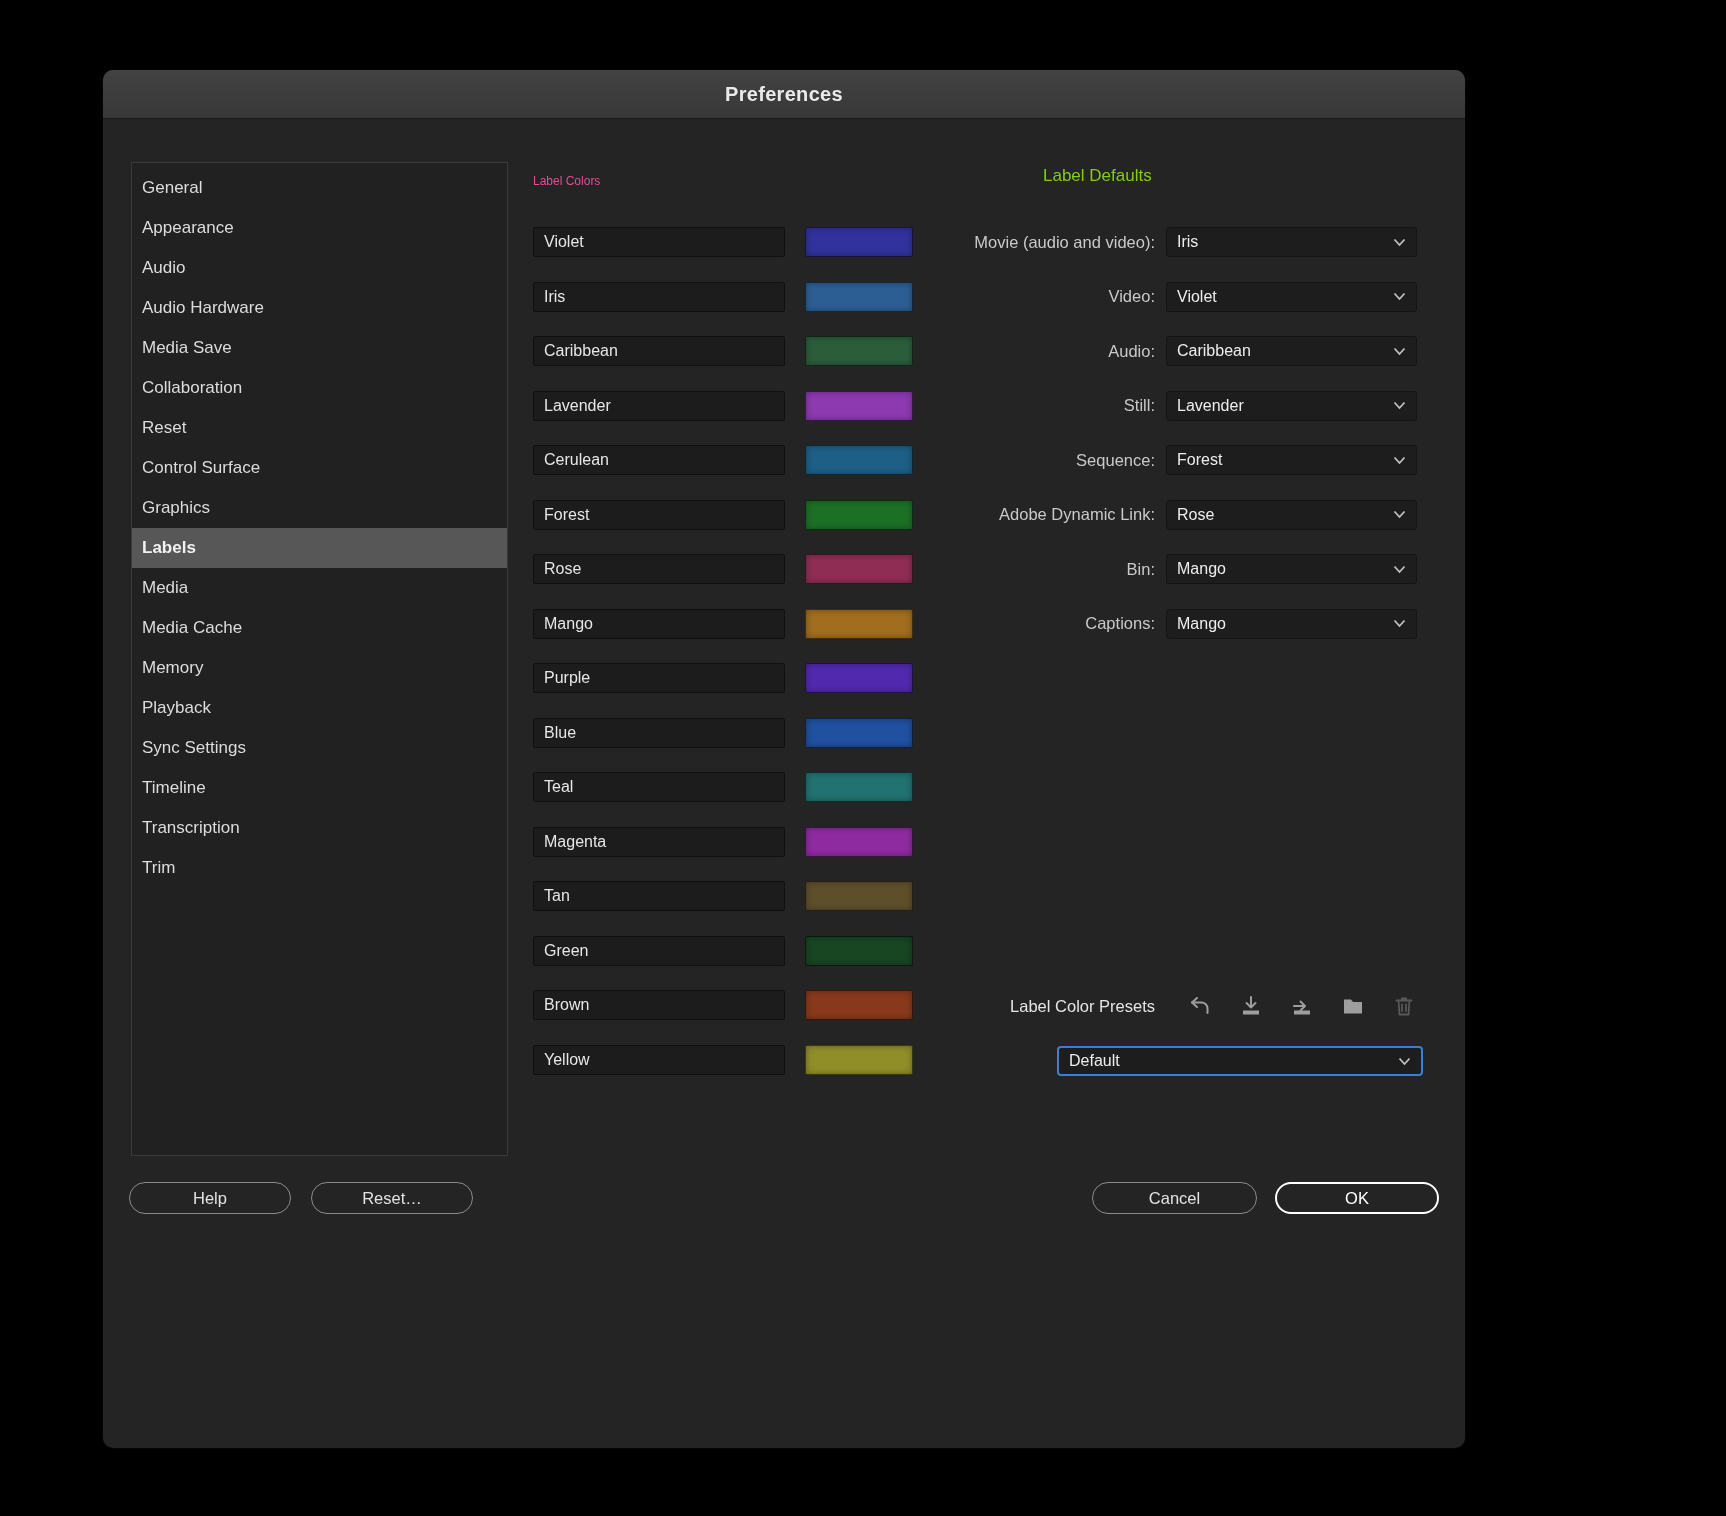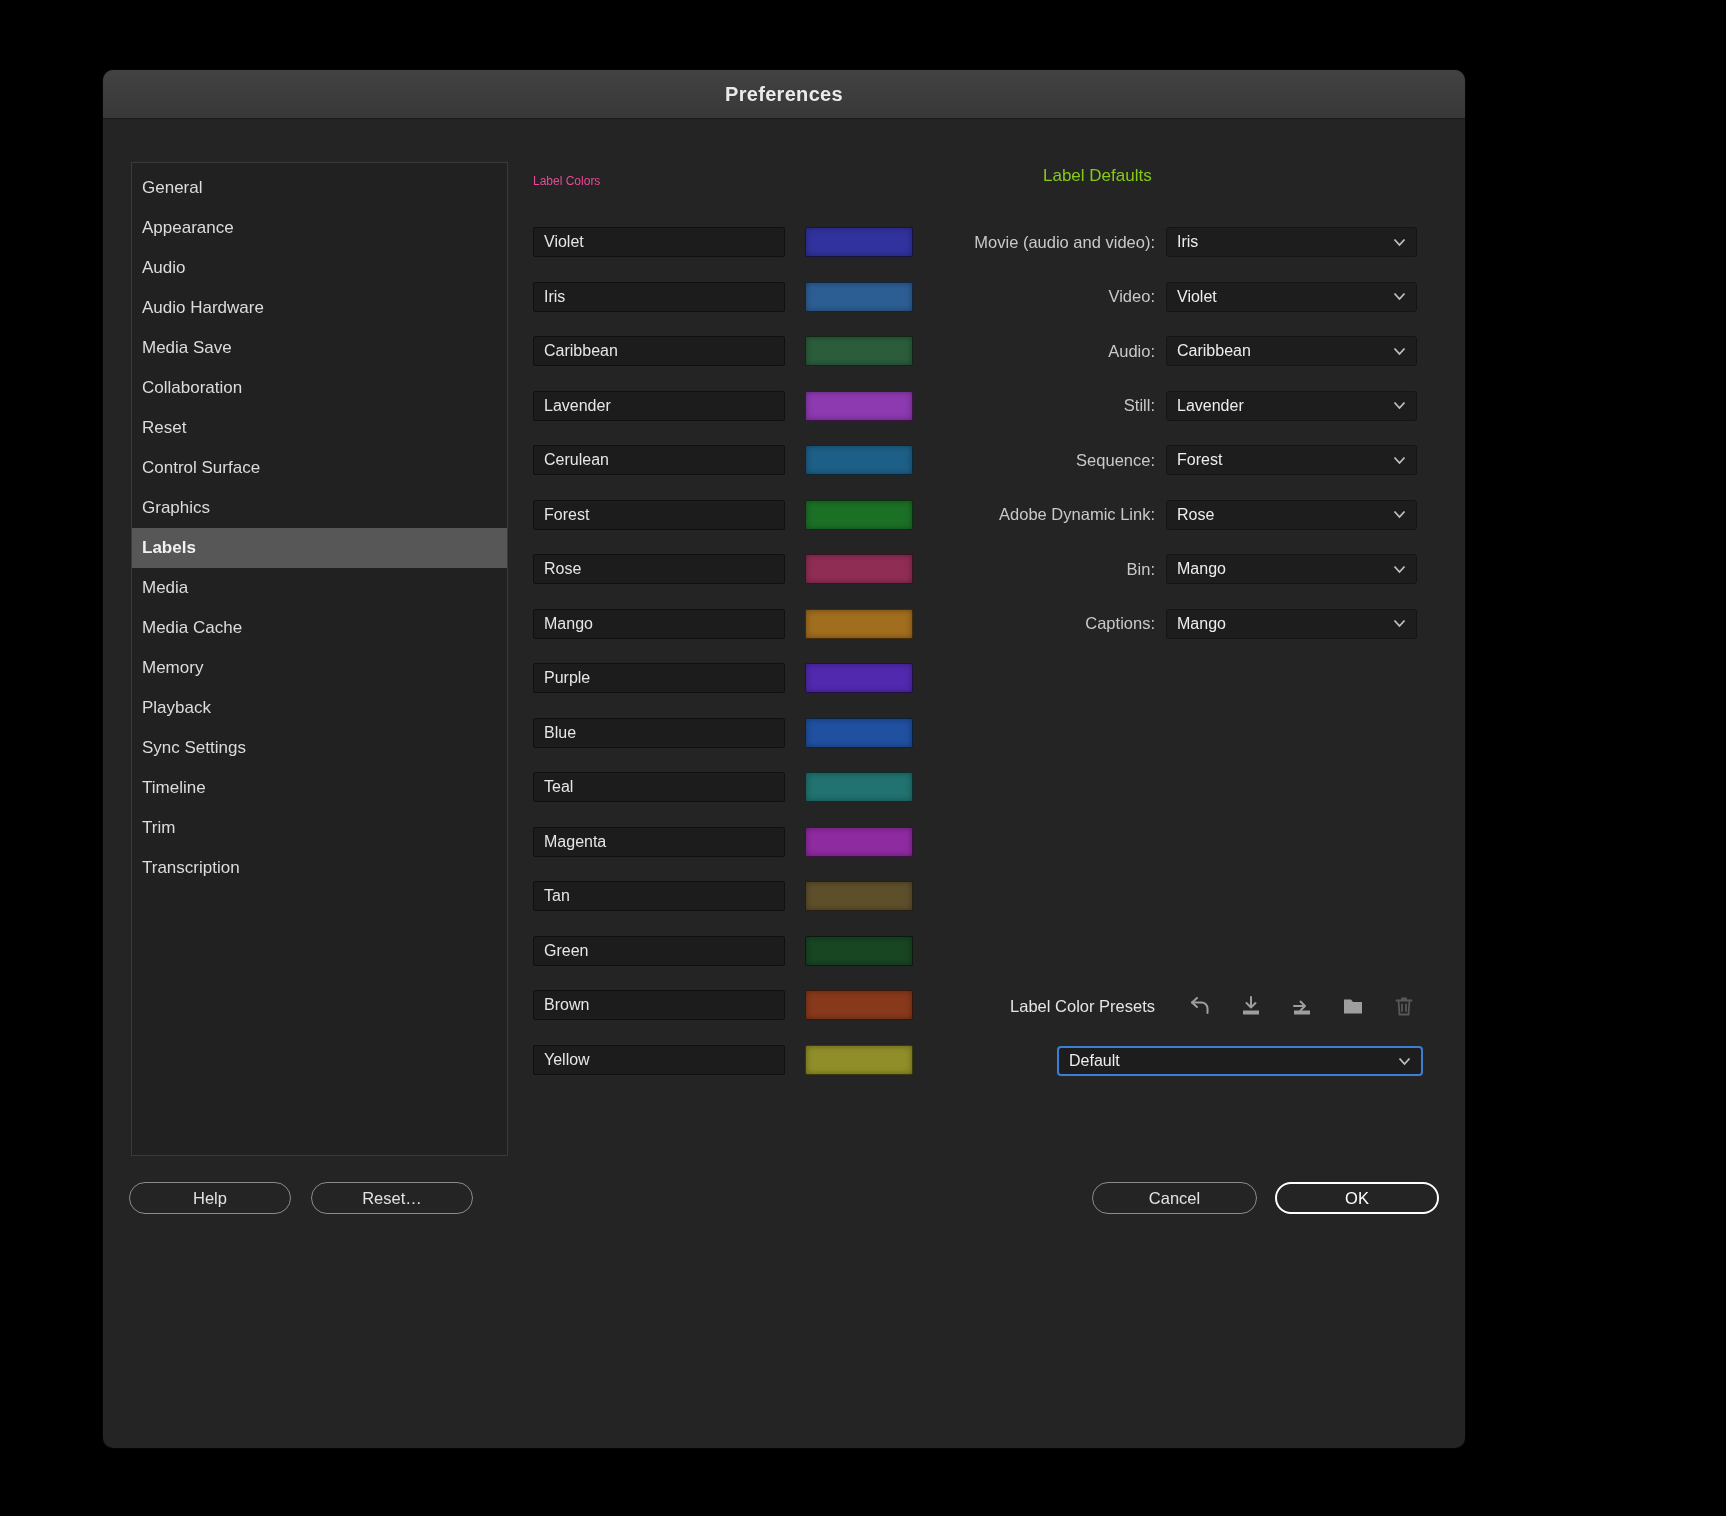--- a/index.html
+++ b/index.html
@@ -96,22 +96,22 @@
     <div class="sb-item">Reset</div>
     <div class="sb-item">Control Surface</div>
     <div class="sb-item">Graphics</div>
     <div class="sb-item selected">Labels</div>
     <div class="sb-item">Media</div>
     <div class="sb-item">Media Cache</div>
     <div class="sb-item">Memory</div>
     <div class="sb-item">Playback</div>
     <div class="sb-item">Sync Settings</div>
     <div class="sb-item">Timeline</div>
+    <div class="sb-item">Transcription</div>
     <div class="sb-item">Trim</div>
-    <div class="sb-item">Transcription</div>
   </div>
 
   <div class="colors-heading">Label Colors</div>
 
   <div class="color-rows">
     <div class="color-row">
       <input class="name-field" value="Violet" style="">
       <div class="swatch" style="background-color: rgb(50, 50, 158);"></div>
     </div>
     <div class="color-row">

